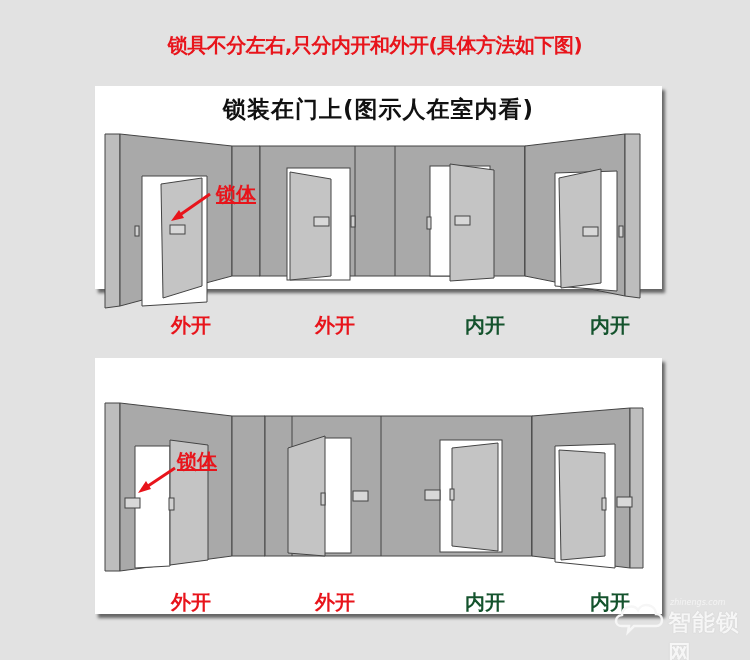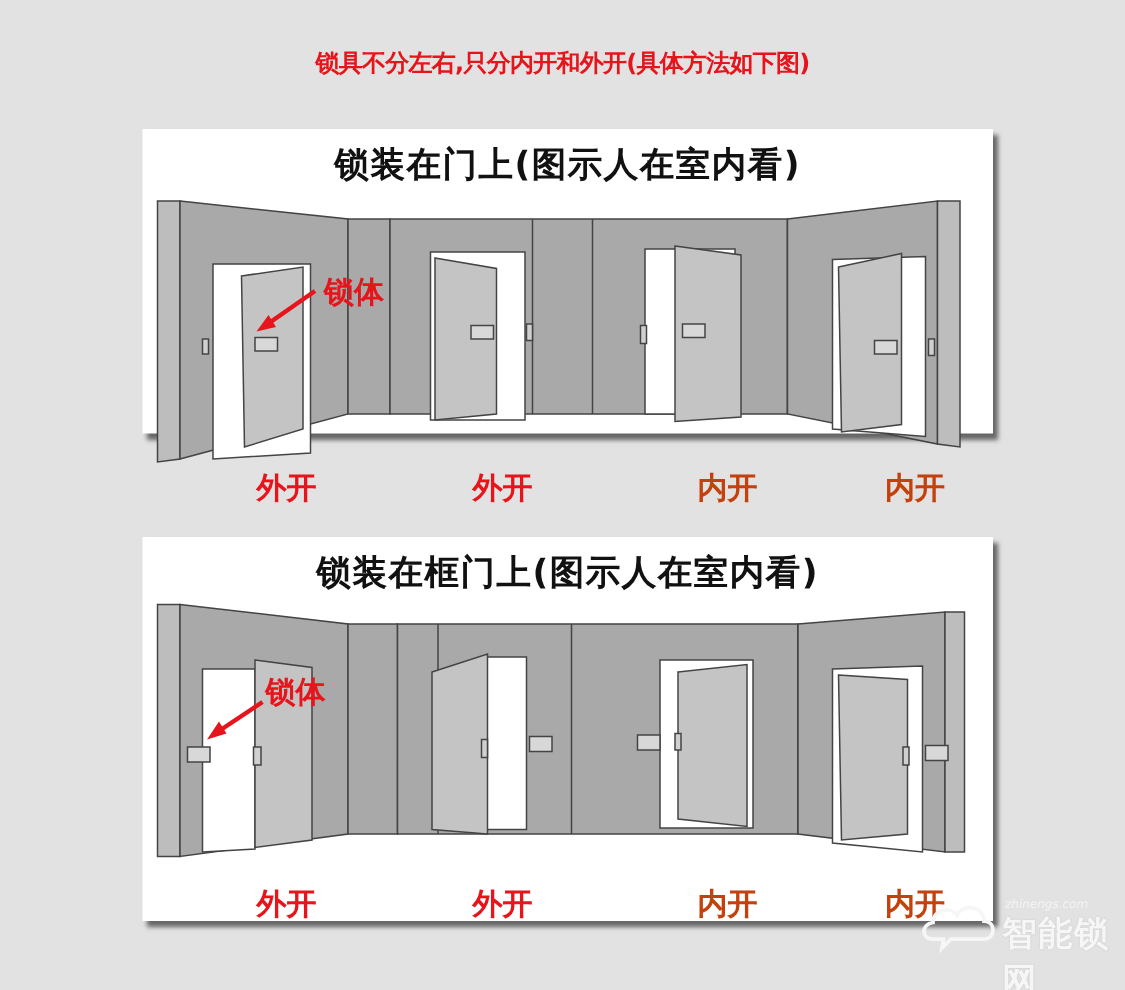--- a/index.html
+++ b/index.html
@@ -1,26 +1,26 @@
 <!DOCTYPE html>
 <html><head>
 <meta charset="utf-8">
 <style>
   html, body { margin:0; padding:0; }
   body { width:750px; height:660px; background:#e2e2e2; position:relative; overflow:hidden; font-family:"DejaVu Sans", sans-serif; }
-  .headline { position:absolute; left:0; top:32px; width:750px; text-align:center; color:#e8141b; font-size:16px; font-weight:bold; letter-spacing:-0.5px; }
+  .headline { position:absolute; left:0; top:32px; width:750px; text-align:center; color:#e8141b; font-size:20px; font-weight:bold; letter-spacing:-0.5px; }
   .panel { position:absolute; left:95px; width:567px; background:#ffffff; box-shadow:3px 4px 3px rgba(0,0,0,0.55); }
   #panel1 { top:86px; height:203px; }
   #panel2 { top:358px; height:256px; }
   .panel-title { position:absolute; left:0; width:100%; text-align:center; font-size:23px; font-weight:bold; color:#111; top:8px; letter-spacing:1px; }
   .scene { position:absolute; left:0; top:0; }
   .lbl { position:absolute; font-size:20px; font-weight:bold; width:70px; text-align:right; }
   .out { color:#e8141b; }
-  .in { color:#c2410c; }
-  .callout { position:absolute; color:#e8141b; font-size:20px; font-weight:bold; }
+  .in { color:#14532d; }
+  .callout { position:absolute; color:#e8141b; font-size:20px; font-weight:bold;text-decoration:underline; }
   .wm { position:absolute; left:612px; top:598px; width:130px; height:40px; }
   .wm-url { position:absolute; left:58px; top:0; font-size:8px; font-style:italic; color:#f4f4f4; }
   .wm-name { position:absolute; left:56px; top:9px; font-size:23px; font-weight:bold; color:#f6f6f6; letter-spacing:1px; text-shadow:0 0 1px #bbb; }
 </style>
 </head>
 <body>
 
 <div class="headline">锁具不分左右,只分内开和外开(具体方法如下图)</div>
 
 <div class="panel" id="panel1">
@@ -65,21 +65,20 @@
     <polygon points="76,135 84,124 89,132" fill="#e8141b"></polygon>
   </svg>
   <div class="callout" style="left:121px;top:95px;">锁体</div>
   <div class="lbl out" style="left:46px;top:226px;">外开</div>
   <div class="lbl out" style="left:190px;top:226px;">外开</div>
   <div class="lbl in" style="left:340px;top:226px;">内开</div>
   <div class="lbl in" style="left:465px;top:226px;">内开</div>
 </div>
 
 <div class="panel" id="panel2">
-  <div class="panel-title">锁装在框门上(图示人在室内看)</div>
   <svg class="scene" width="567" height="256">
     <g stroke="#444" stroke-width="1">
       <polygon points="10,45 25,45 25,213 10,213" fill="#bdbdbd"></polygon>
       <polygon points="25,45 137,58 137,198 25,213" fill="#a9a9a9"></polygon>
       <polygon points="137,58 170,58 170,198 137,198" fill="#a9a9a9"></polygon>
       <rect x="170" y="58" width="267" height="140" fill="#a9a9a9"></rect>
       <line x1="197" y1="58" x2="197" y2="198"></line>
       <line x1="286" y1="58" x2="286" y2="198"></line>
       <line x1="437" y1="58" x2="437" y2="198"></line>
       <polygon points="437,58 535,50 535,210 437,198" fill="#a9a9a9"></polygon>

